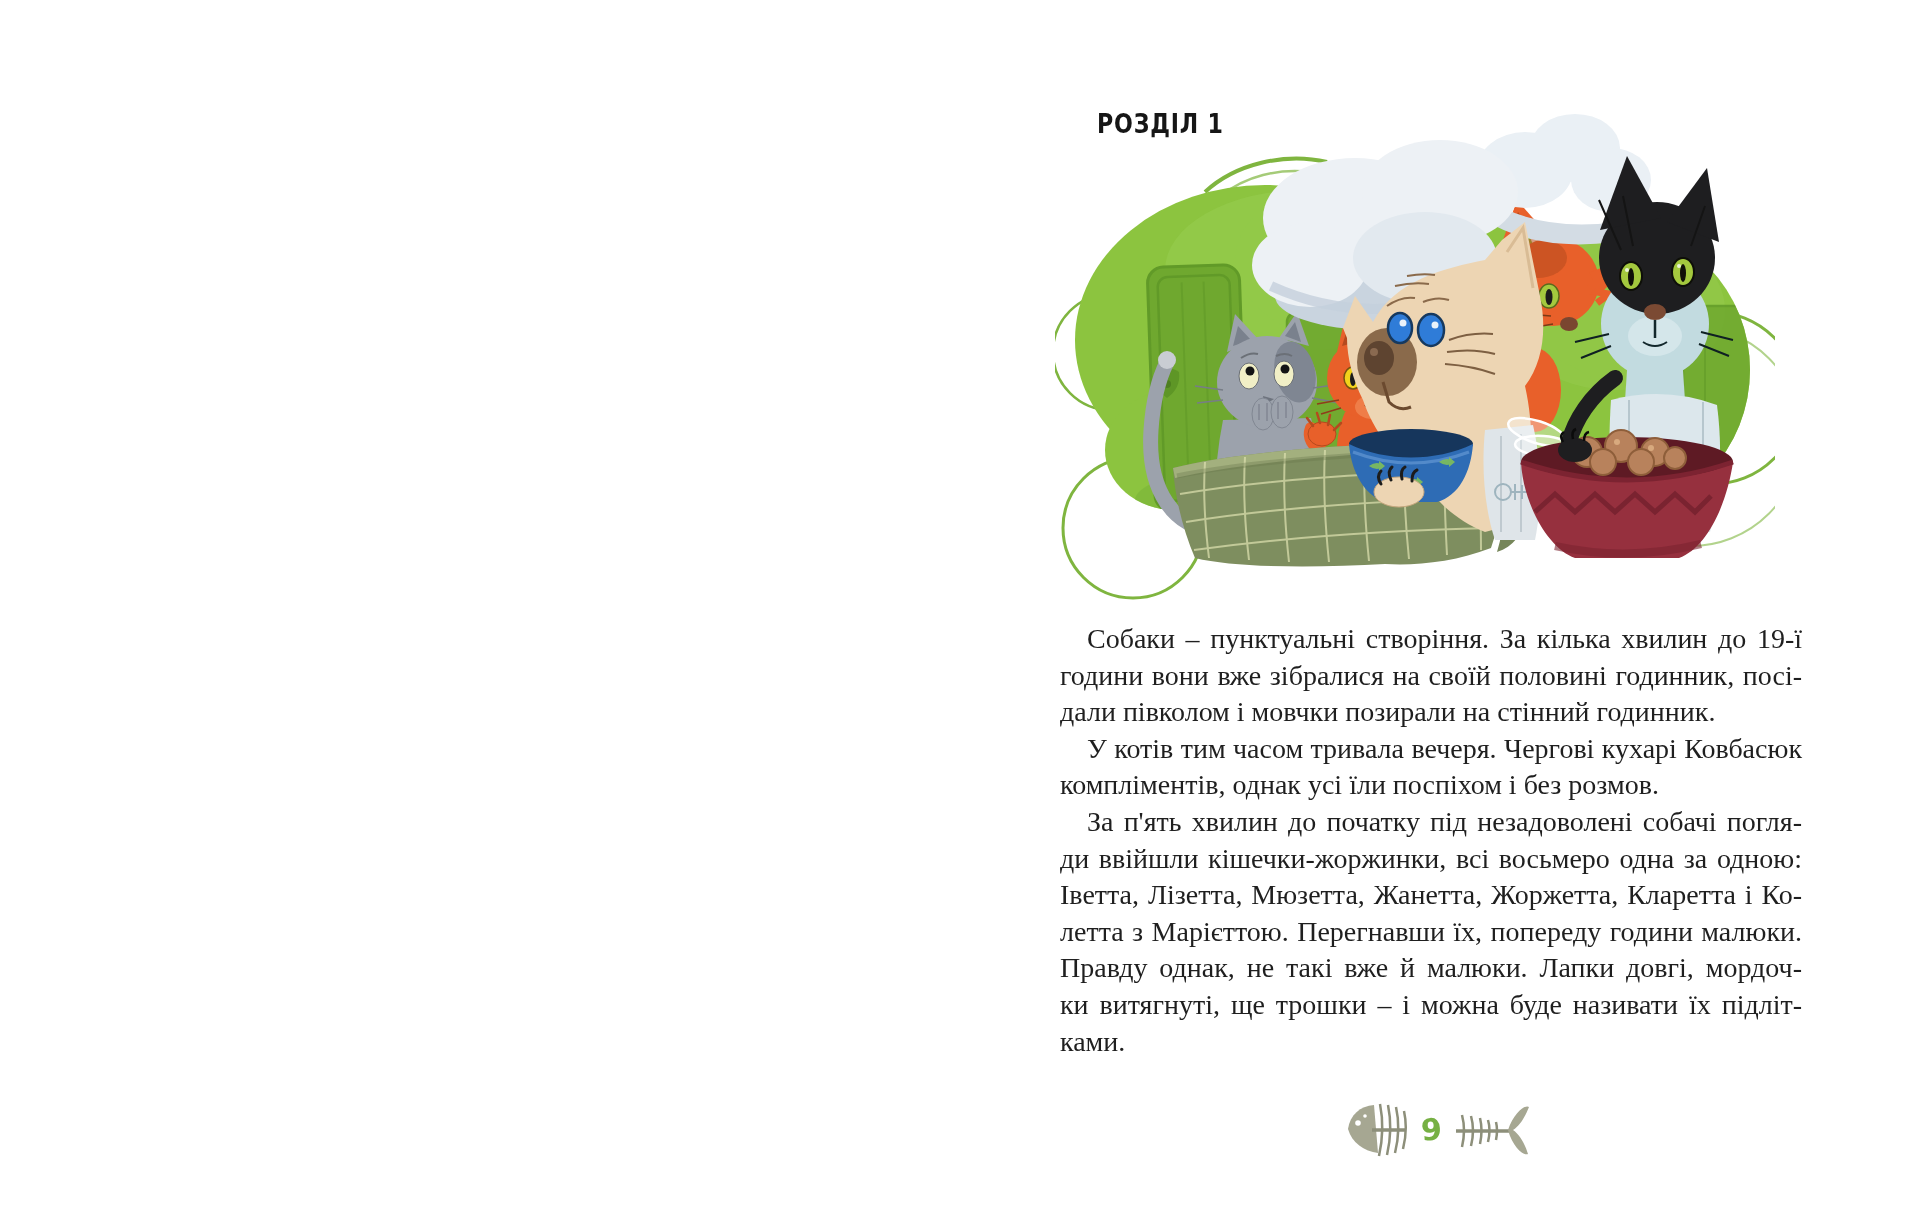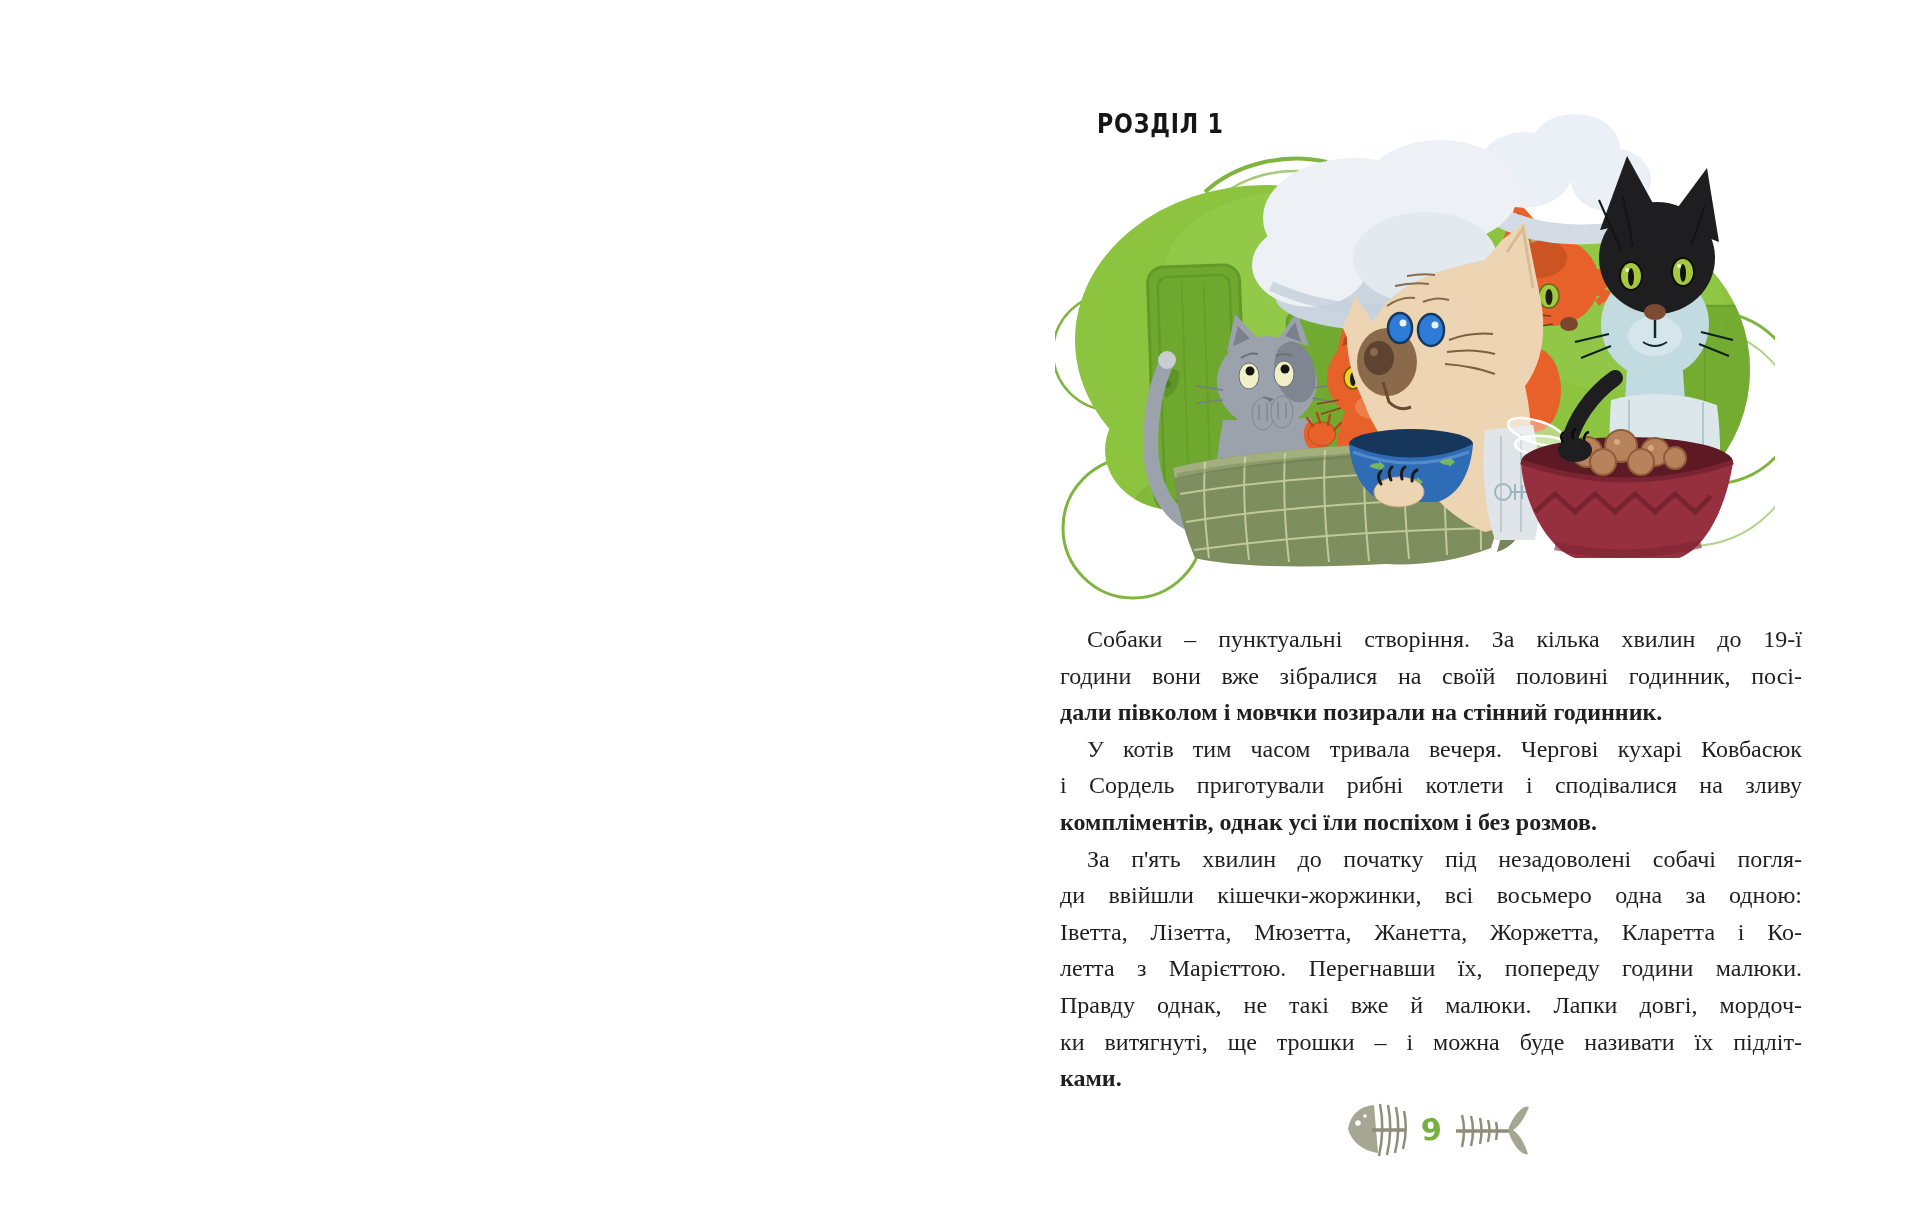--- a/index.html
+++ b/index.html
@@ -3,23 +3,23 @@
 <meta charset="utf-8">
 <style>
   html,body{margin:0;padding:0;background:#ffffff;}
   #stage{position:relative;width:1844px;height:1214px;background:#ffffff;overflow:hidden;
          font-family:"Liberation Serif",serif;}
   .chapter-title{position:absolute;left:1097px;top:108px;
     font-family:"DejaVu Sans",sans-serif;font-weight:bold;font-size:27px;color:#161616;
     transform:scaleX(.82);transform-origin:left top;letter-spacing:1px;white-space:nowrap;}
   .illustration{position:absolute;left:1055px;top:100px;width:720px;height:515px;}
   .text-block{position:absolute;left:1060px;top:621px;width:742px;color:#1f1f1f;}
-  .line{font-size:24px;line-height:36.6px;height:36.6px;white-space:nowrap;
+  .line{font-size:28px;line-height:36.6px;height:36.6px;white-space:nowrap;
         text-align:justify;text-align-last:justify;}
-  .line.last{text-align-last:left;white-space:normal;font-weight:bold;}
+  .line.last{text-align-last:left;white-space:normal;}
   .line.indent{text-indent:27px;}
   .footer{position:absolute;left:1332px;top:1095px;width:210px;height:70px;
           display:flex;align-items:center;justify-content:center;gap:13px;}
   .page-number{font-family:"DejaVu Sans",sans-serif;font-weight:bold;font-size:30px;
                color:#76B043;line-height:1;transform:rotate(-4deg);}
 </style>
 </head>
 <body>
 
 <div id="stage">
@@ -277,21 +277,20 @@
       <ellipse cx="520" cy="350" rx="17" ry="12" fill="#1E1E20"></ellipse>
       <path d="M508,342 q-4,-7 1,-10 M518,339 q-2,-8 3,-10 M529,341 q0,-8 5,-9" stroke="#0B0B0B" stroke-width="2.5" fill="none"></path>
     </g>
   </svg>
 
   <div class="text-block" style="color: rgb(31, 31, 31);">
       <div class="line indent">Собаки – пунктуальні створіння. За кілька хвилин до 19-ї</div>
       <div class="line">години вони вже зібралися на своїй половині годинник, посі-</div>
       <div class="line last">дали півколом і мовчки позирали на стінний годинник.</div>
       <div class="line indent">У котів тим часом тривала вечеря. Чергові кухарі Ковбасюк</div>
-      <div class="line">і Сордель приготували рибні котлети і сподівалися на зливу</div>
       <div class="line last">компліментів, однак усі їли поспіхом і без розмов.</div>
       <div class="line indent">За п'ять хвилин до початку під незадоволені собачі погля-</div>
       <div class="line">ди ввійшли кішечки-жоржинки, всі восьмеро одна за одною:</div>
       <div class="line">Іветта, Лізетта, Мюзетта, Жанетта, Жоржетта, Кларетта і Ко-</div>
       <div class="line">летта з Марієттою. Перегнавши їх, попереду години малюки.</div>
       <div class="line">Правду однак, не такі вже й малюки. Лапки довгі, мордоч-</div>
       <div class="line">ки витягнуті, ще трошки – і можна буде називати їх підліт-</div>
       <div class="line last">ками.</div>
     </div>
 

